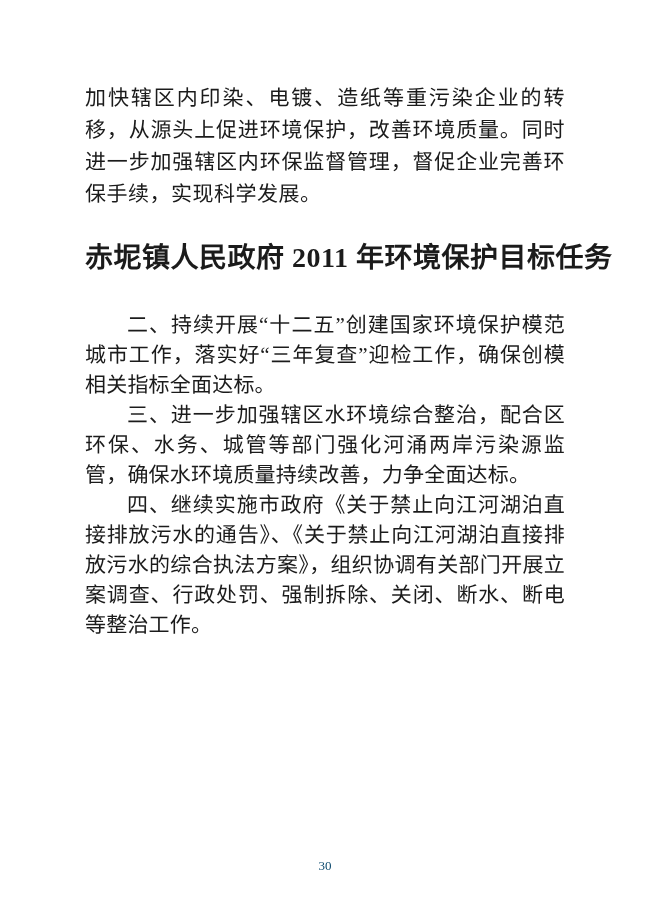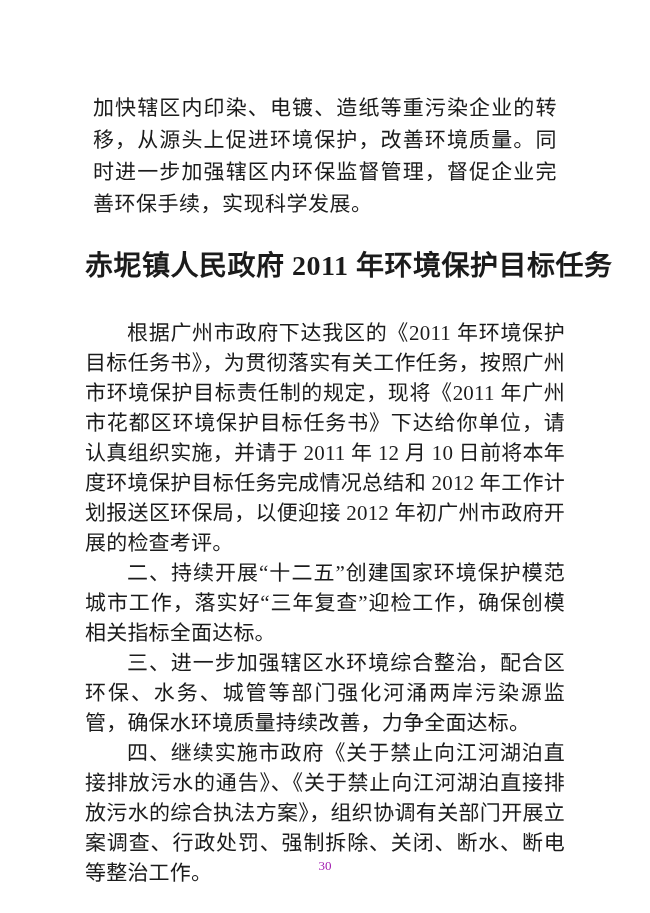--- a/index.html
+++ b/index.html
@@ -22,26 +22,27 @@
     height: 913px;
     background: #ffffff;
   }
   .content {
     position: absolute;
     left: 85px;
     top: 84px;
     width: 480px;
   }
   .intro {
-    margin: 8px;
+    margin: 0;
     font-size: 21px;
     line-height: 32px;
     text-align: justify;
     text-justify: inter-character;
     letter-spacing: 0.5px;
+    font-family: Liberation Mono, monospace;
   }
   .doc-title {
     margin: 26px 0 0 0;
     font-size: 28px;
     font-weight: bold;
     line-height: 40px;
     text-align: left;
     letter-spacing: 0.5px;
     white-space: nowrap;
   }
@@ -58,34 +59,33 @@
     letter-spacing: 0.2px;
   }
   .page-number {
     position: absolute;
     left: 0;
     top: 858px;
     width: 650px;
     text-align: center;
     font-size: 13px;
     line-height: 16px;
-    color: #a21caf;
+    color: #0c4a6e;
   }
 </style>
 </head>
 <body>
 
 <div class="sheet">
   <div class="content">
     <p class="intro">加快辖区内印染、电镀、造纸等重污染企业的转移，从源头上促进环境保护，改善环境质量。同时进一步加强辖区内环保监督管理，督促企业完善环保手续，实现科学发展。</p>
 
     <h1 class="doc-title">赤坭镇人民政府 2011 年环境保护目标任务</h1>
 
     <div class="body-paragraphs">
-      <p class="para">根据广州市政府下达我区的《2011 年环境保护目标任务书》，为贯彻落实有关工作任务，按照广州市环境保护目标责任制的规定，现将《2011 年广州市花都区环境保护目标任务书》下达给你单位，请认真组织实施，并请于 2011 年 12 月 10 日前将本年度环境保护目标任务完成情况总结和 2012 年工作计划报送区环保局，以便迎接 2012 年初广州市政府开展的检查考评。</p>
       <p class="para">二、持续开展“十二五”创建国家环境保护模范城市工作，落实好“三年复查”迎检工作，确保创模相关指标全面达标。</p>
       <p class="para">三、进一步加强辖区水环境综合整治，配合区环保、水务、城管等部门强化河涌两岸污染源监管，确保水环境质量持续改善，力争全面达标。</p>
       <p class="para">四、继续实施市政府《关于禁止向江河湖泊直接排放污水的通告》、《关于禁止向江河湖泊直接排放污水的综合执法方案》，组织协调有关部门开展立案调查、行政处罚、强制拆除、关闭、断水、断电等整治工作。</p>
     </div>
   </div>
 
   <div class="page-number">30</div>
 </div>
 
 </body></html>

